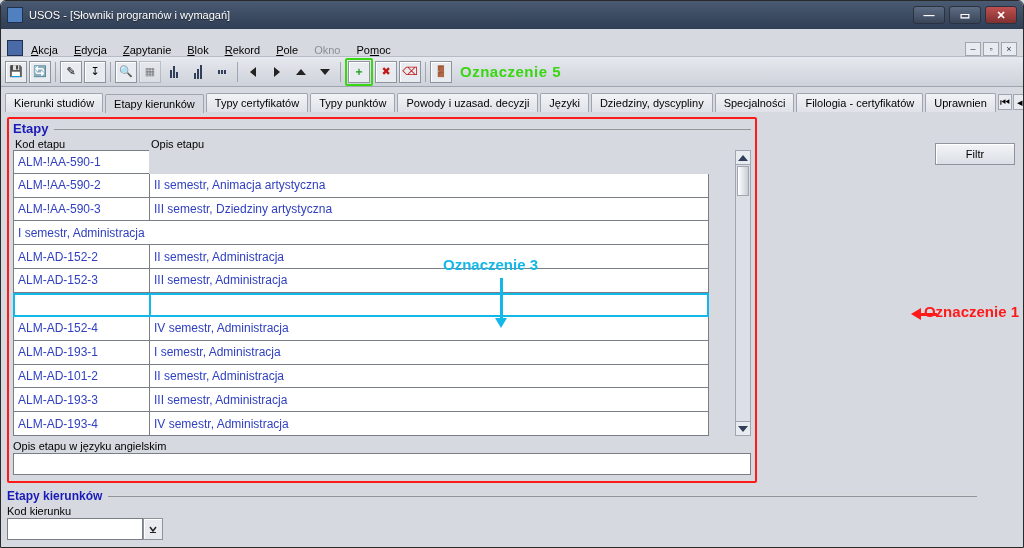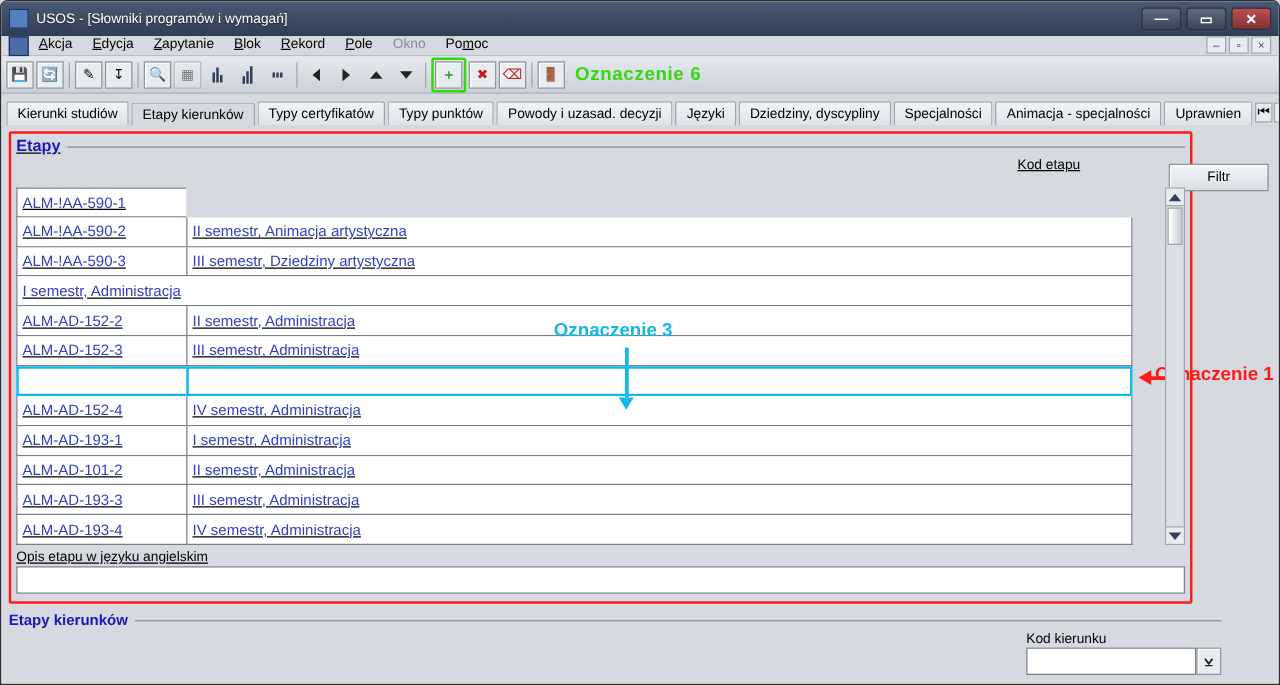--- a/index.html
+++ b/index.html
@@ -62,22 +62,22 @@
     border: 1px solid #2a3140;
     border-radius: 3px;
     color:#fff;
     display:flex; align-items:center; justify-content:center;
     font-size:11px; font-weight:bold;
   }
   .winbtn.close { background: linear-gradient(to bottom,#c05050,#803030); }
 
   
   .menubar {
-    display:flex; align-items:flex-start;
-    height: 16px;
+    display:flex; align-items:flex-end;
+    height: 28px;
     padding: 0 6px;
     background: var(--bg);
     border-bottom: 1px solid #b6bcc5;
   }
   .menubar .mini-icon {
     width:16px; height:16px; margin-right:8px;
     background:#4a6aa8; border:1px solid #203050;
   }
   .menu-item { margin-right: 16px; color:#000; cursor:default; }
   .menu-item u { text-decoration: underline; }
@@ -228,22 +228,21 @@
     width:0;height:0;
     border-width:6px 10px 6px 0;
     border-style:solid;
     border-color:transparent var(--highlight-red) transparent transparent;
   }
 
   .col-headers {
     display:flex;
     font-size:11px;
     color:#000;
-    margin-bottom:12px;
-    justify-content:flex-end;
+    margin-bottom:0;
   }
   .col-headers .ch1 { width:136px; padding-left:2px; }
   .col-headers .ch2 { flex:1; padding-left:2px; }
 
   .gridwrap {
     display:flex;
     height: 286px;
     position:relative;
     gap:24px;
   }
@@ -341,21 +340,20 @@
   .eng-field {
     border:1px solid var(--border);
     background:#fff;
     height:22px;
     width:100%;
   }
 
   
   .kierunek-row {
     display:flex;
-    align-items:flex-end;
     gap:6px;
     margin-top:2px;
     flex-direction:column;
   }
   .kierunek-row .col {
     display:flex; flex-direction:column;
   }
   .kierunek-row .lbl { font-size:11px; margin-bottom:1px; }
   .kod-field {
     width:136px; height:22px;
@@ -460,61 +458,62 @@
     </div>
     <div class="tbtn">
         <span class="ico-red">✖</span>
       </div>
     <div class="tbtn">
         <span class="ico-red">⌫</span>
       </div>
     <div class="sep-line"></div>
     <div class="tbtn">🚪</div>
 
-    <span class="hl-green-label">Oznaczenie 6</span>
+    <span class="hl-green-label">Oznaczenie 5</span>
   </div>
 
   <div class="tabstrip">
     <div class="tab">Kierunki studiów</div>
     <div class="tab active">Etapy kierunków</div>
     <div class="tab">Typy certyfikatów</div>
     <div class="tab">Typy punktów</div>
     <div class="tab">Powody i uzasad. decyzji</div>
     <div class="tab">Języki</div>
     <div class="tab">Dziedziny, dyscypliny</div>
     <div class="tab">Specjalności</div>
-    <div class="tab">Animacja - specjalności</div>
+    <div class="tab">Filologia - certyfikatów</div>
     <div class="tab">Uprawnien</div>
     <div class="tabscroll">
       <div class="ts">⏮</div>
       <div class="ts">◂</div>
 
     </div>
   </div>
   <div class="tabpanel-border"></div>
 
   <div class="content">
 
     <div class="filtr-btn">Filtr</div>
 
     <span class="hl-red-label">Oznaczenie 1</span>
     <div class="hl-red-arrow">
       <div class="shaft"></div>
         <div class="head"></div>
     </div>
 
-    <div class="hl-red-box" style="width:947px;text-decoration:underline;">
+    <div class="hl-red-box" style="width:750px;">
 
       <div class="section-title">
         <span>Etapy</span>
         <div class="rule"></div>
       </div>
 
       <div class="col-headers">
         <div class="ch1">Kod etapu</div>
+        <div class="ch2">Opis etapu</div>
       </div>
 
       <div class="gridwrap">
         <div class="grid" id="etapy-grid">
             <div class="row">
               <div class="cell col1">ALM-!AA-590-1</div>
             </div>
             <div class="row">
               <div class="cell col1">ALM-!AA-590-2</div>
               <div class="cell col2">II semestr, Animacja artystyczna</div>

